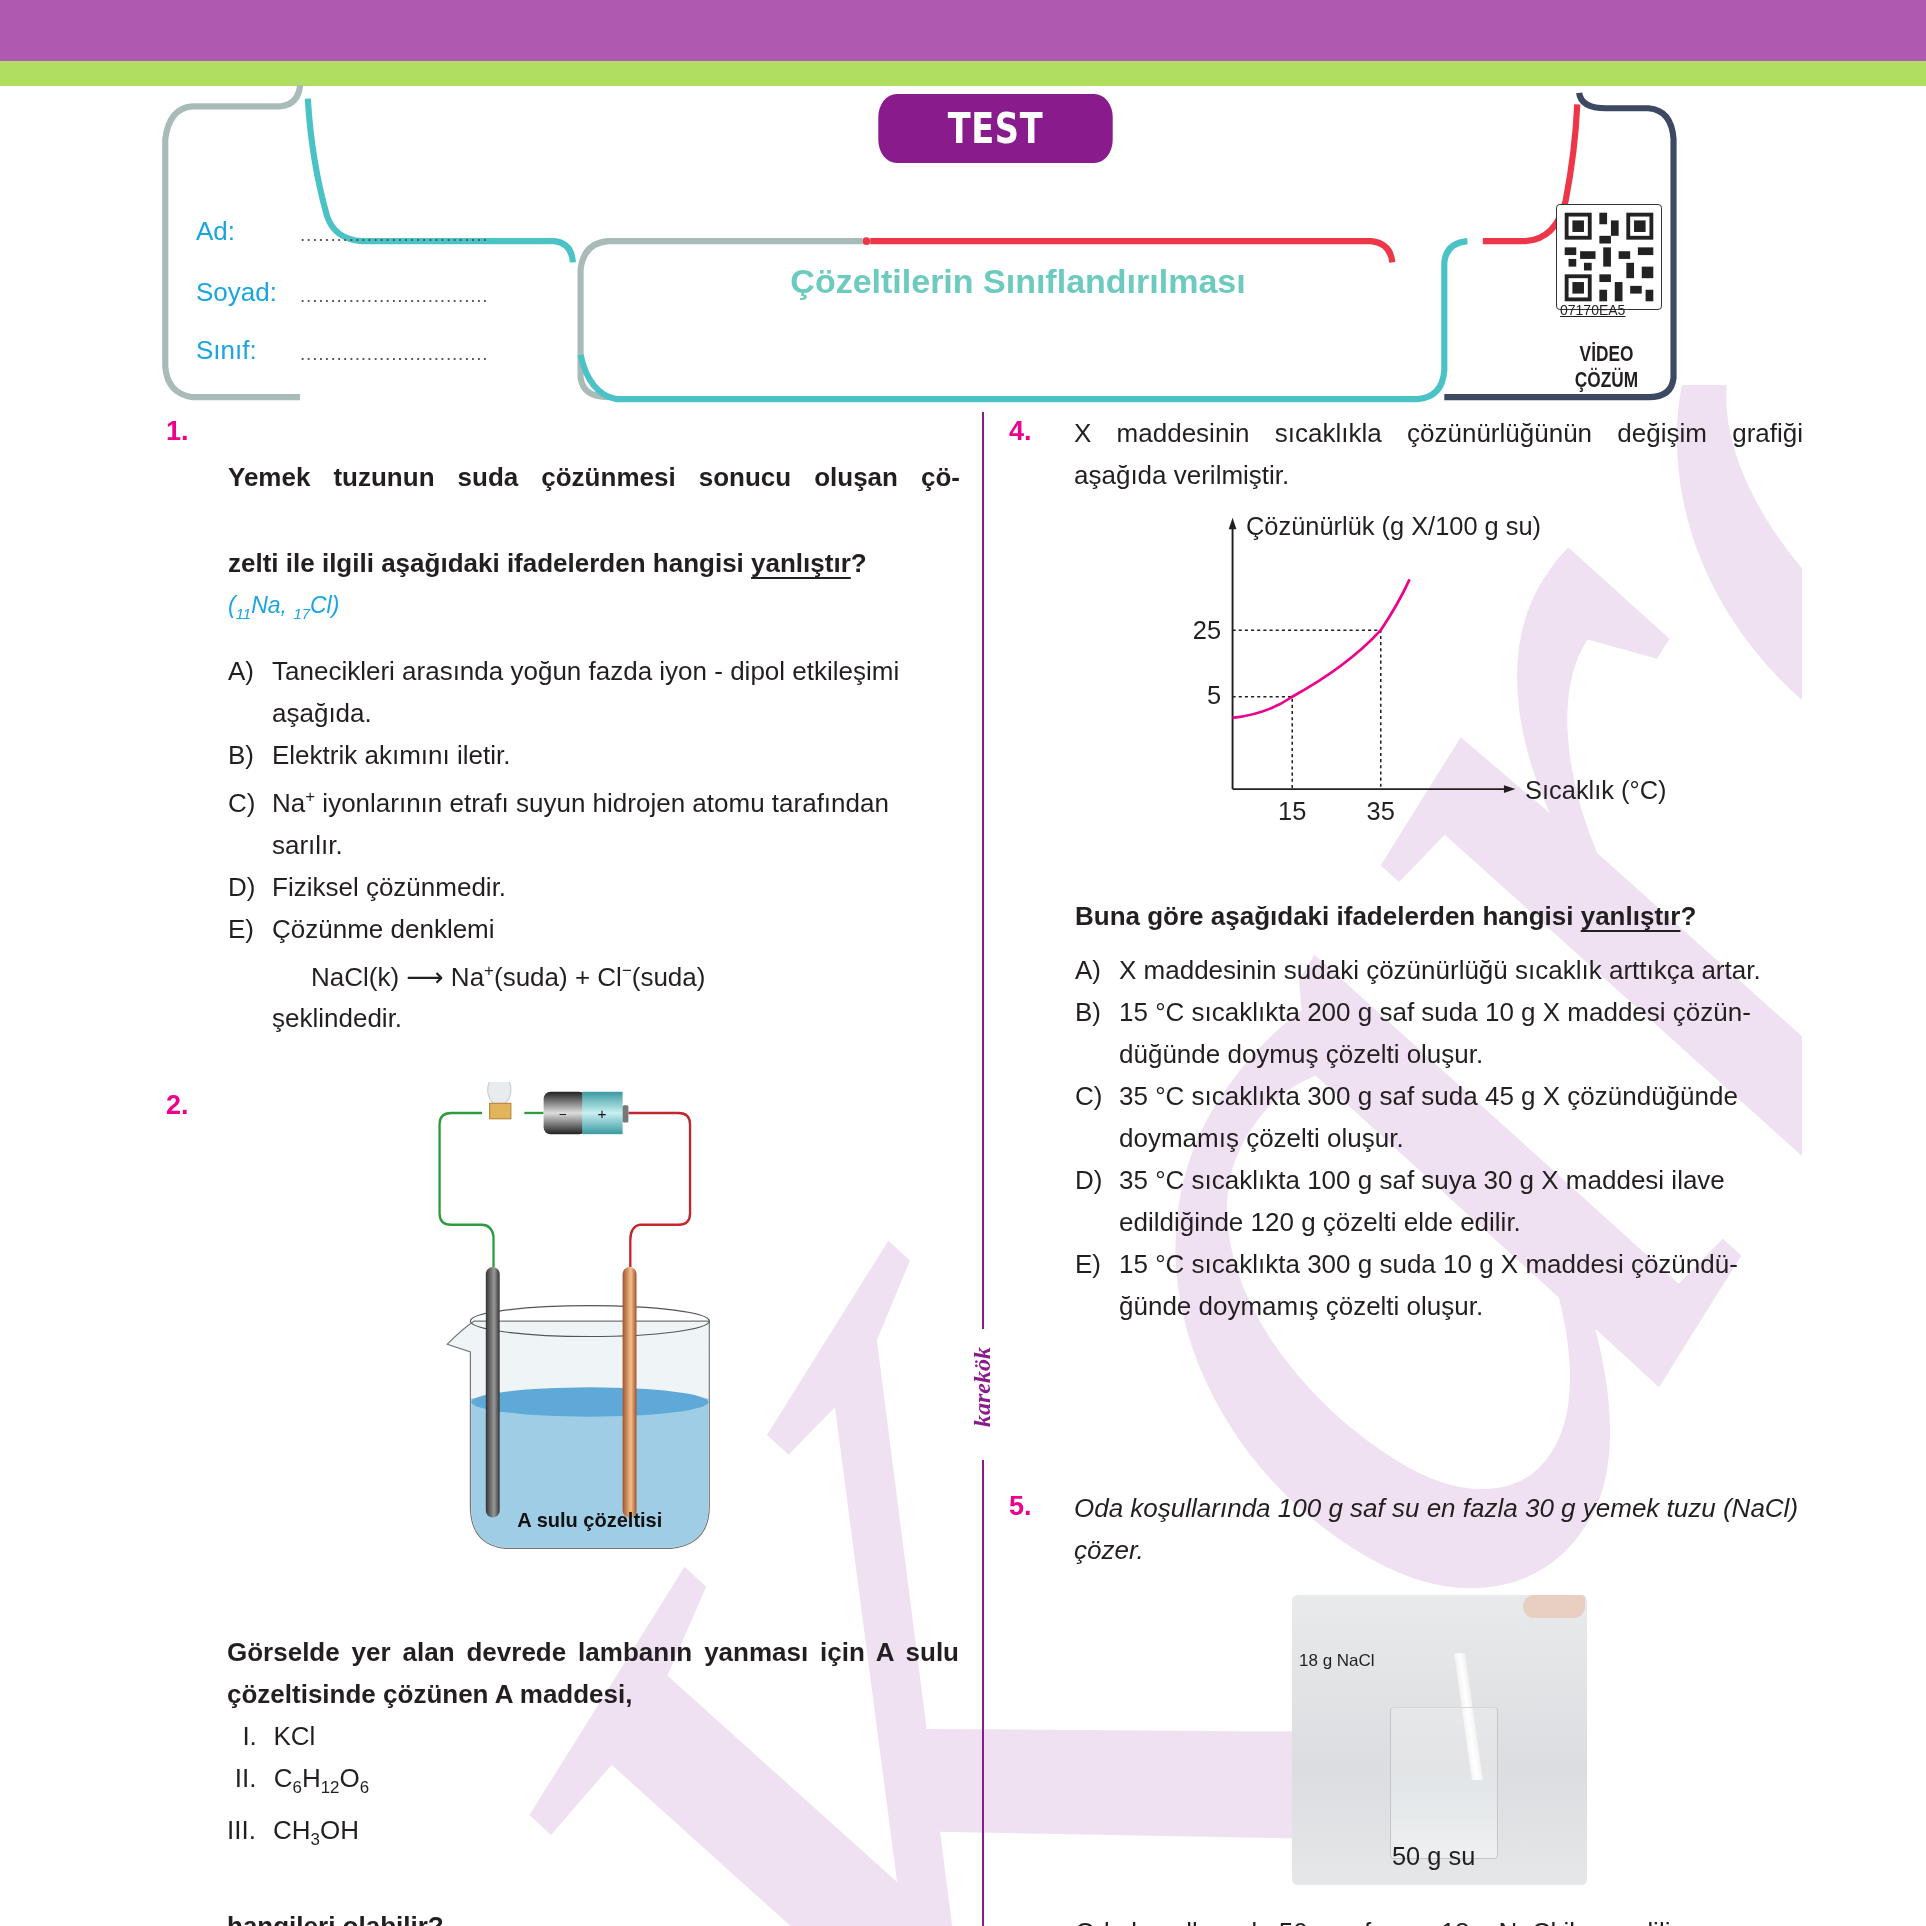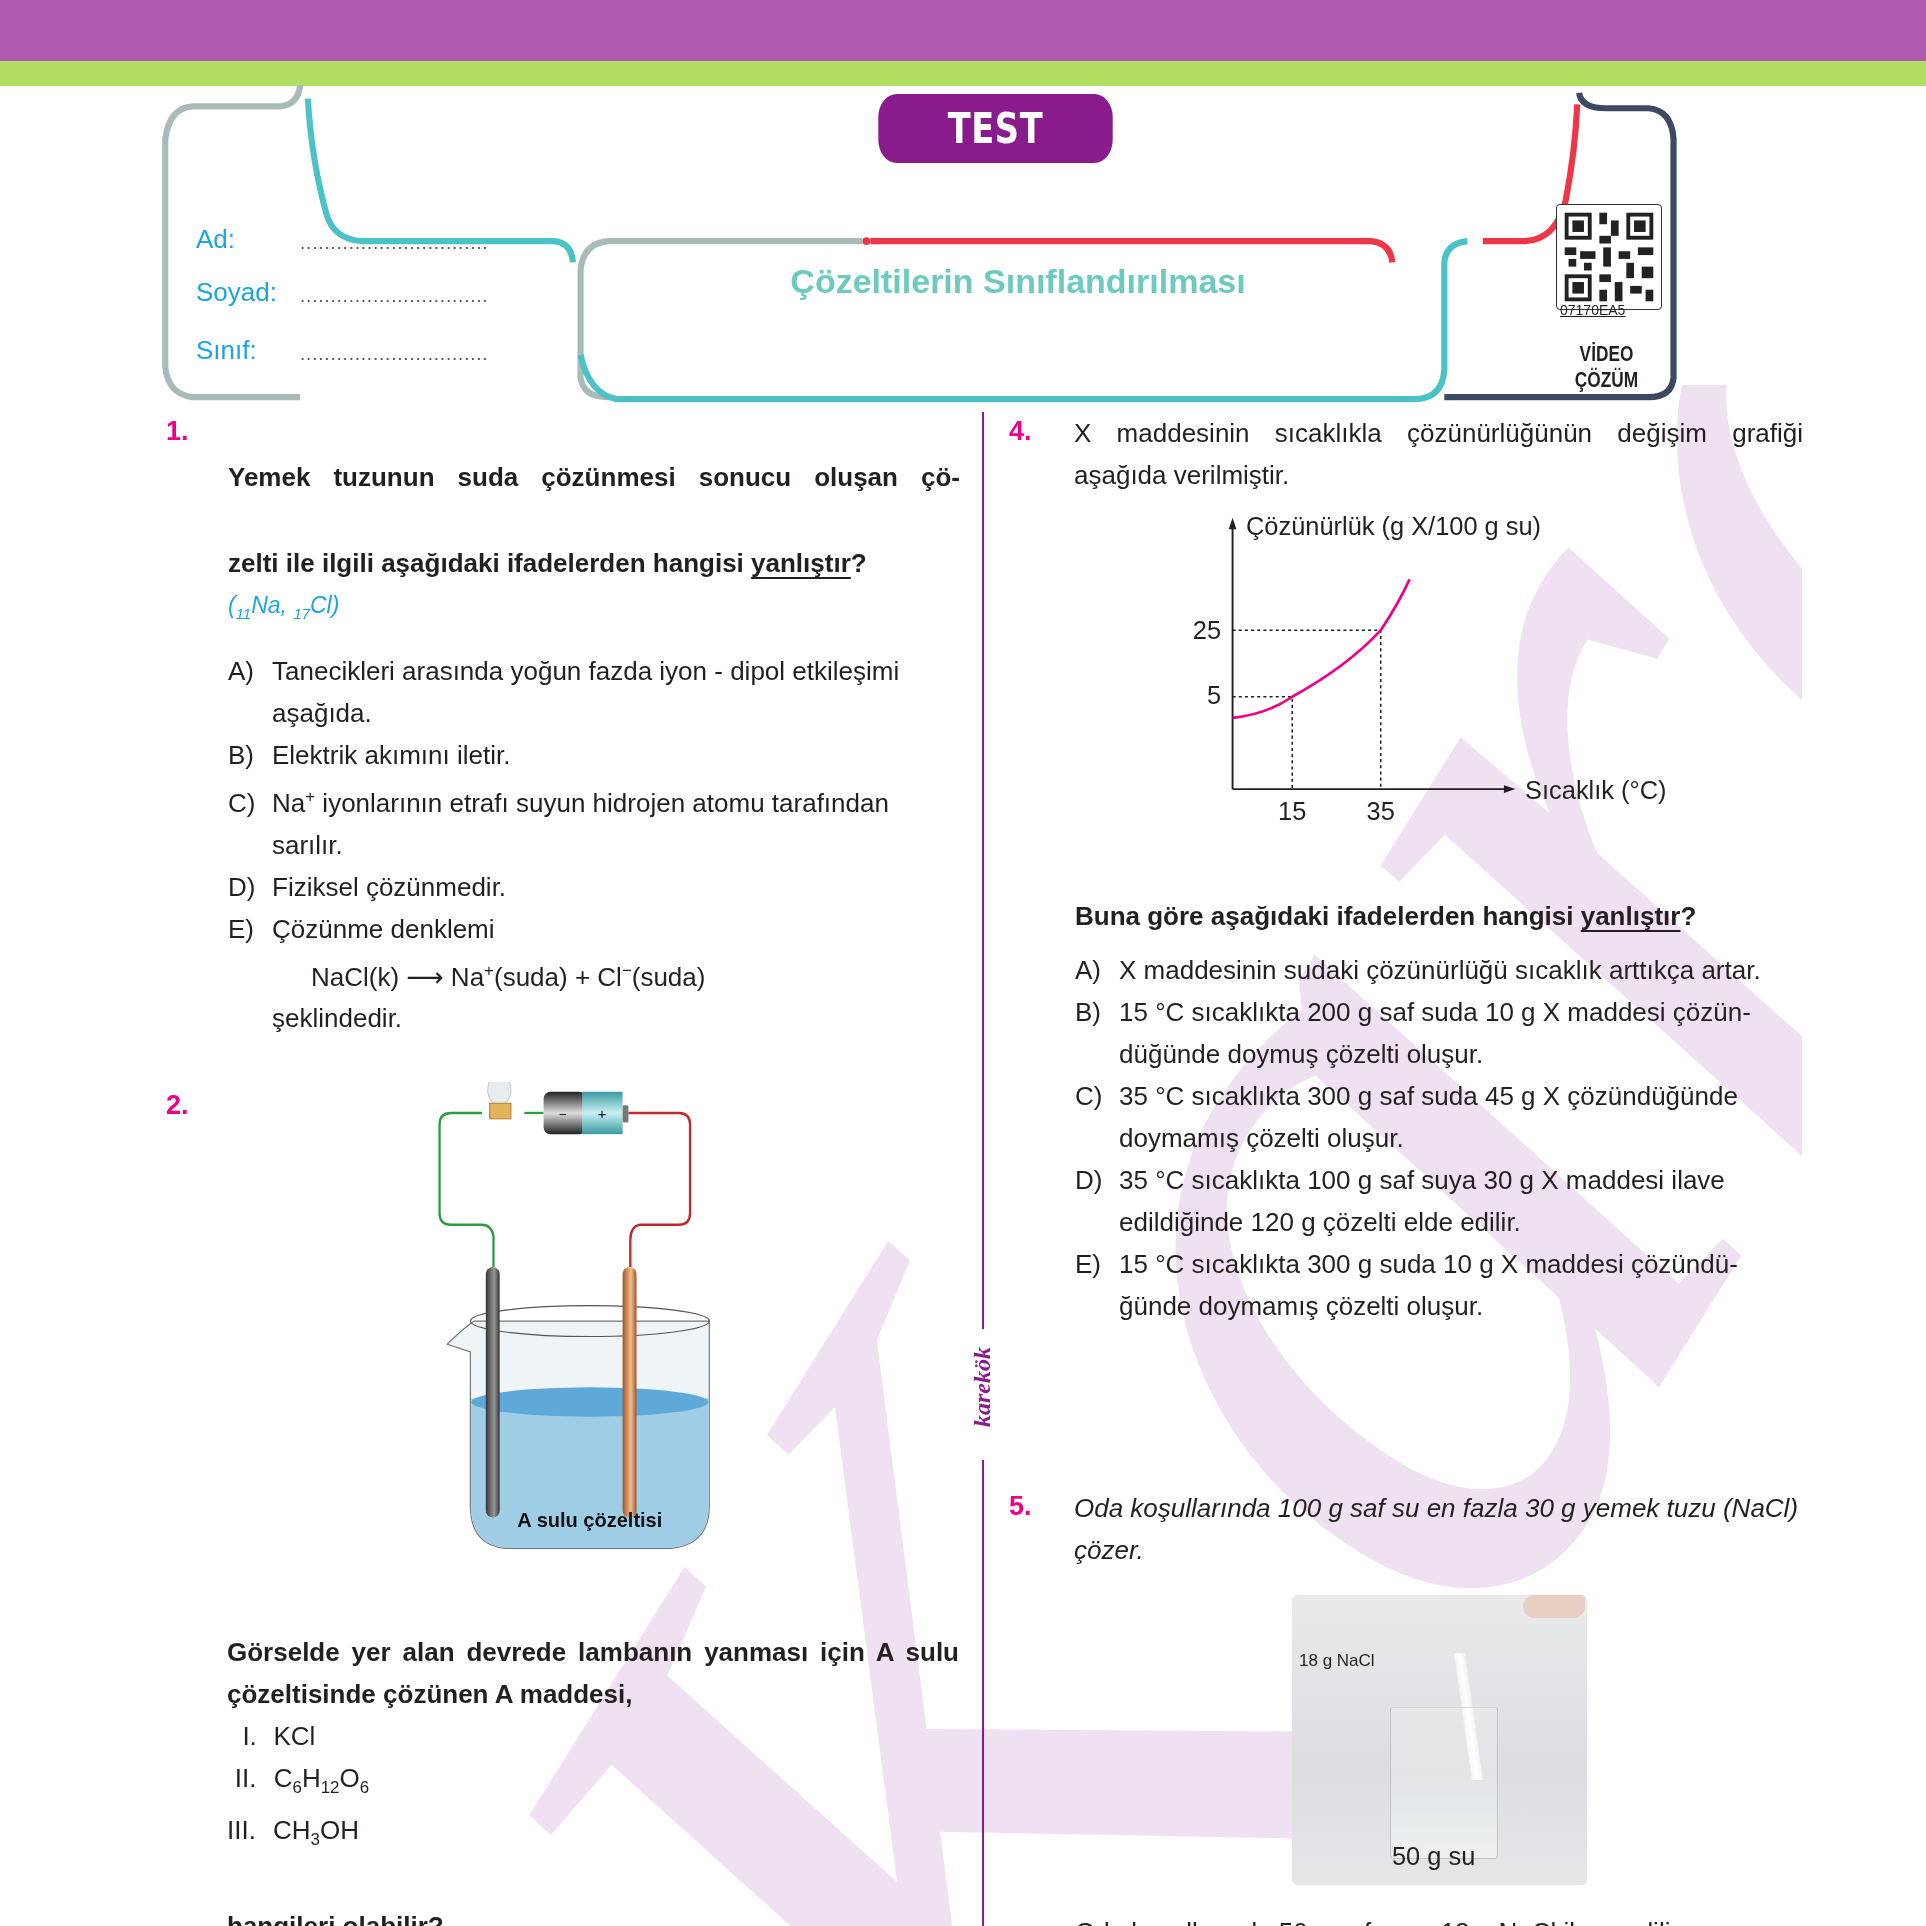--- a/index.html
+++ b/index.html
@@ -52,21 +52,21 @@
   <circle cx="1870" cy="405" r="10" fill="#ee3649"></circle>
 
   <path d="M3470 405 L3580 405 Q3660 400 3685 300 Q3710 170 3715 50" fill="none" stroke="#ee3649" stroke-width="16"></path>
   <path d="M3720 20 Q3725 60 3790 60 L3900 60 Q3960 65 3965 140 L3965 760 Q3960 810 3900 810 L3370 810" fill="none" stroke="#3d4862" stroke-width="16"></path>
 </svg>
 
 <div class="abs test-pill">
     <span>TEST</span>
   </div>
 
-<div class="abs" style="left:196px;top:224px;">
+<div class="abs" style="left:196px;top:216px;">
   <span class="name-label">Ad:</span>
   <span class="name-dots abs" style="left:104px;top:7.7px;white-space:nowrap;">...............................</span>
 </div>
 <div class="abs" style="left:196px;top:277px;">
   <span class="name-label">Soyad:</span>
   <span class="name-dots abs" style="left:104px;top:7.7px;white-space:nowrap;">...............................</span>
 </div>
 <div class="abs" style="left:196px;top:335px;">
   <span class="name-label">Sınıf:</span>
   <span class="name-dots abs" style="left:104px;top:7.7px;white-space:nowrap;">...............................</span>

